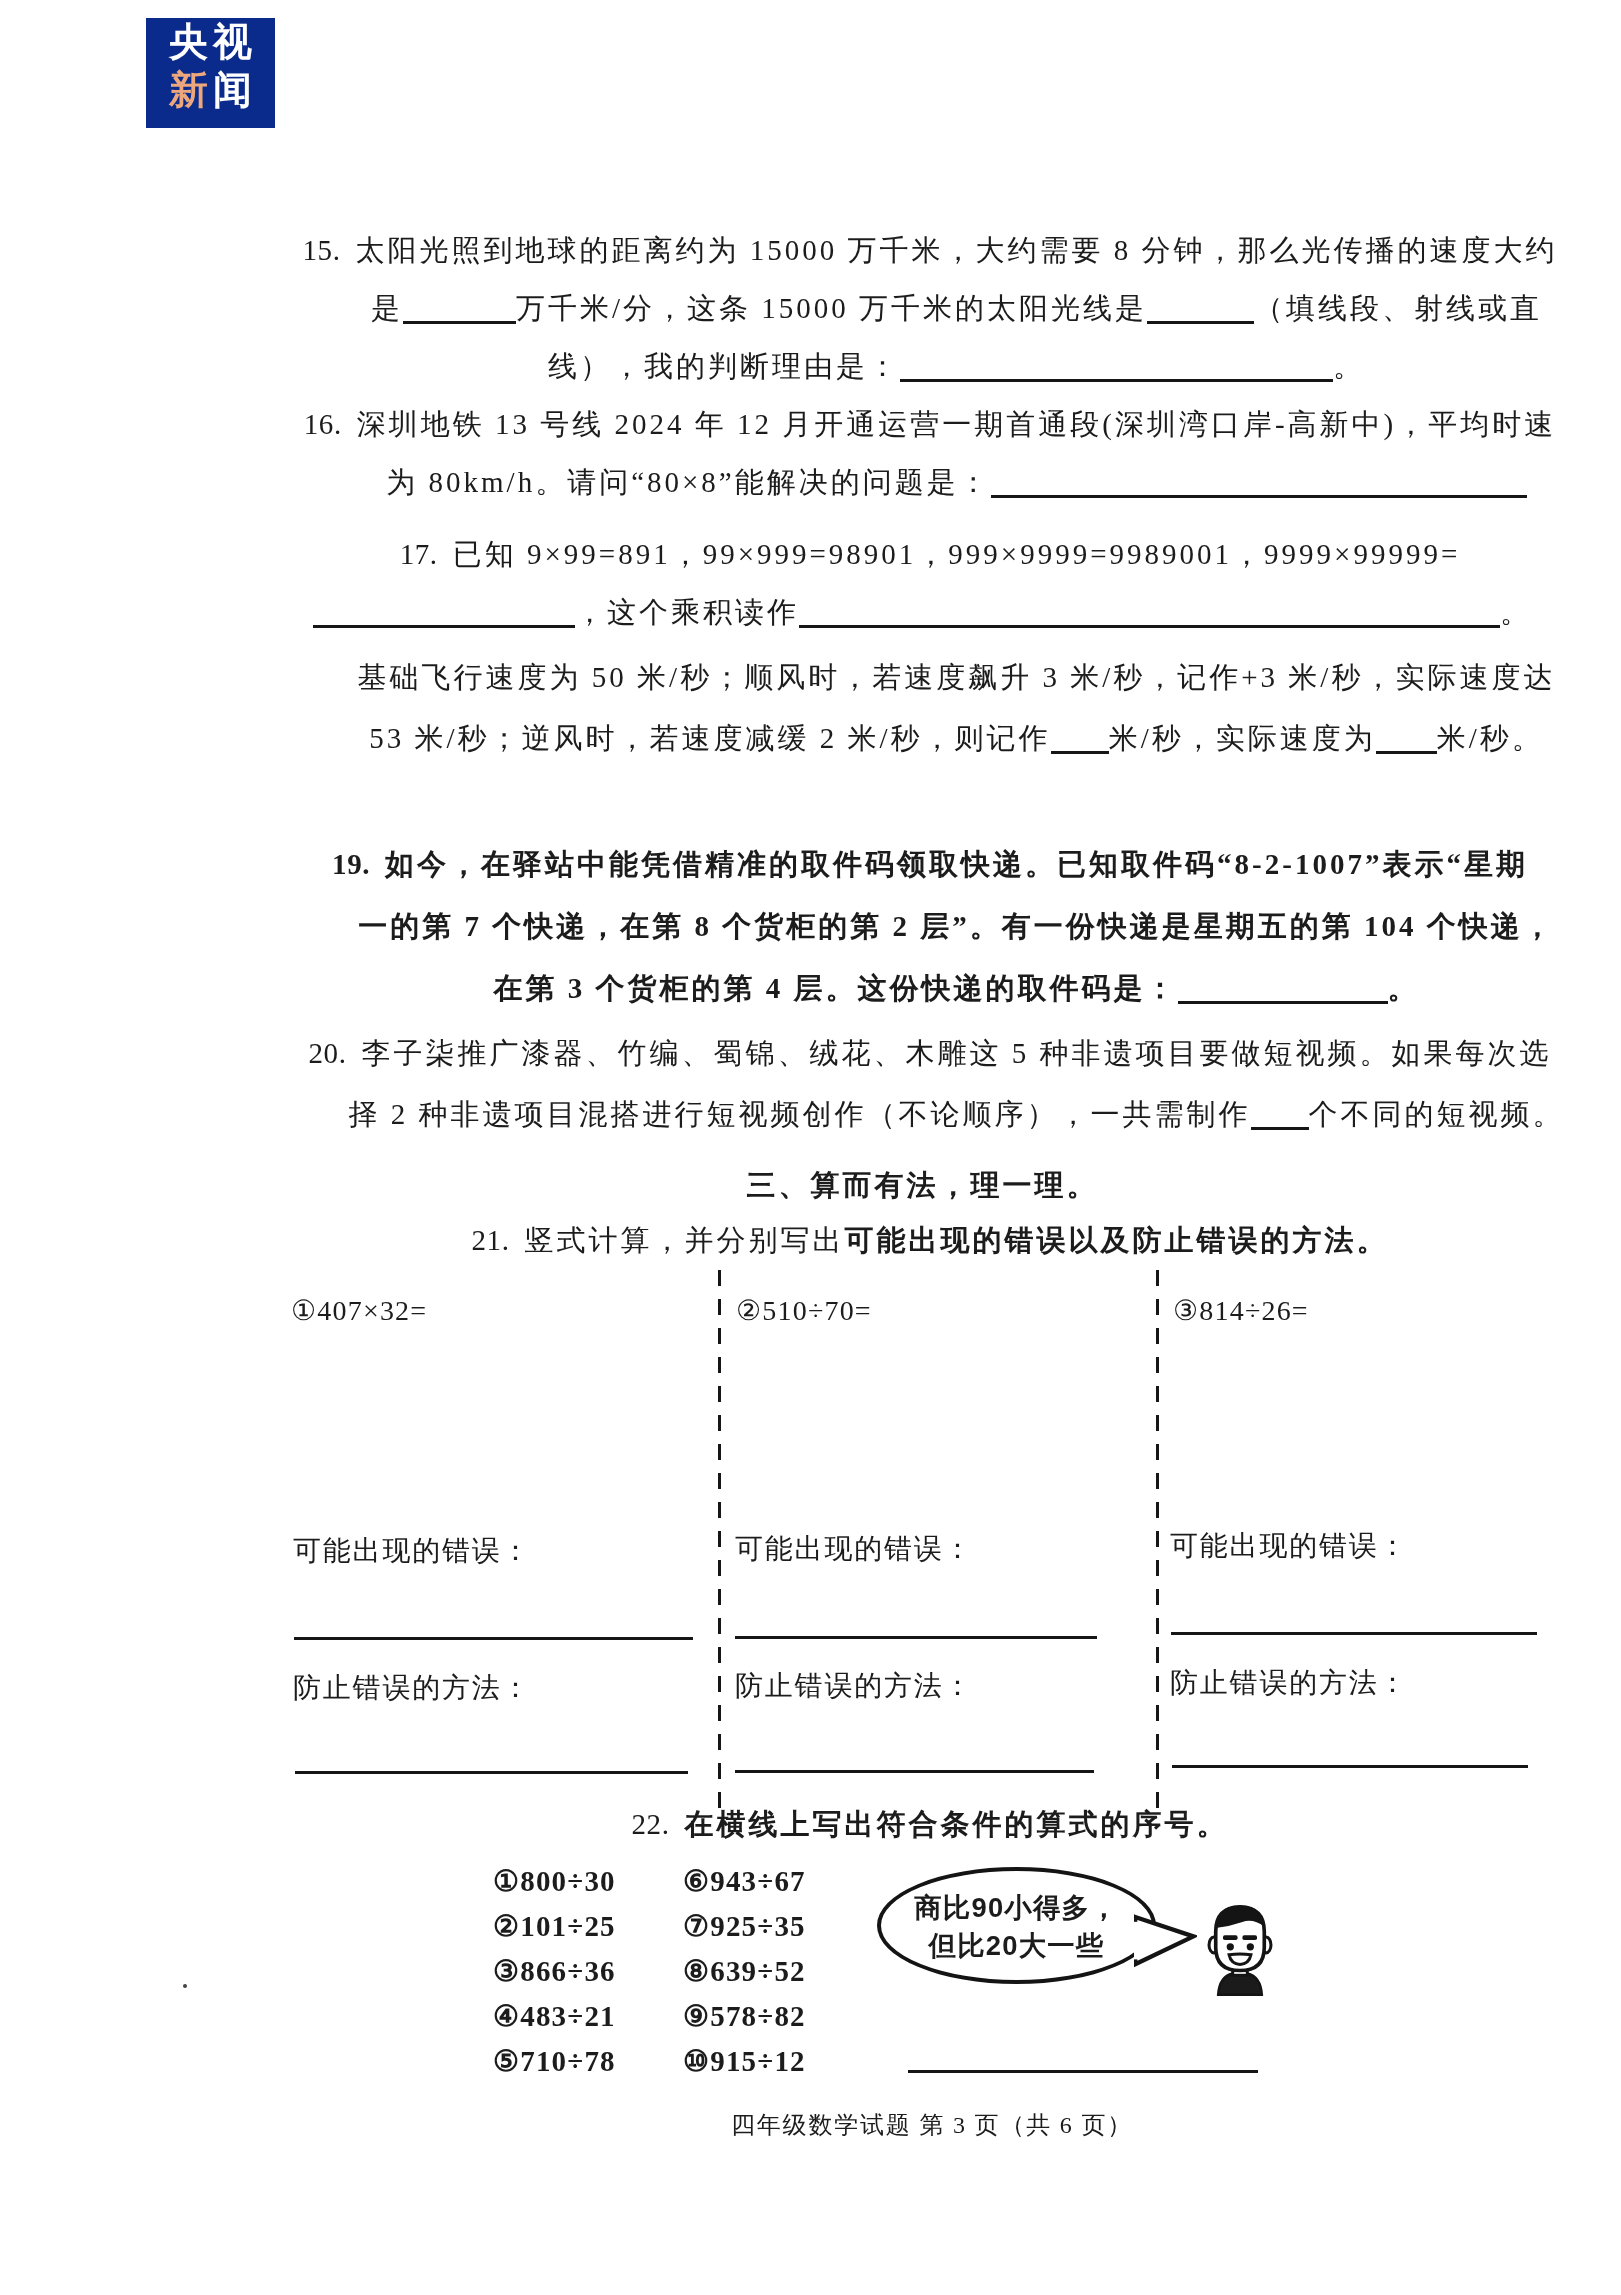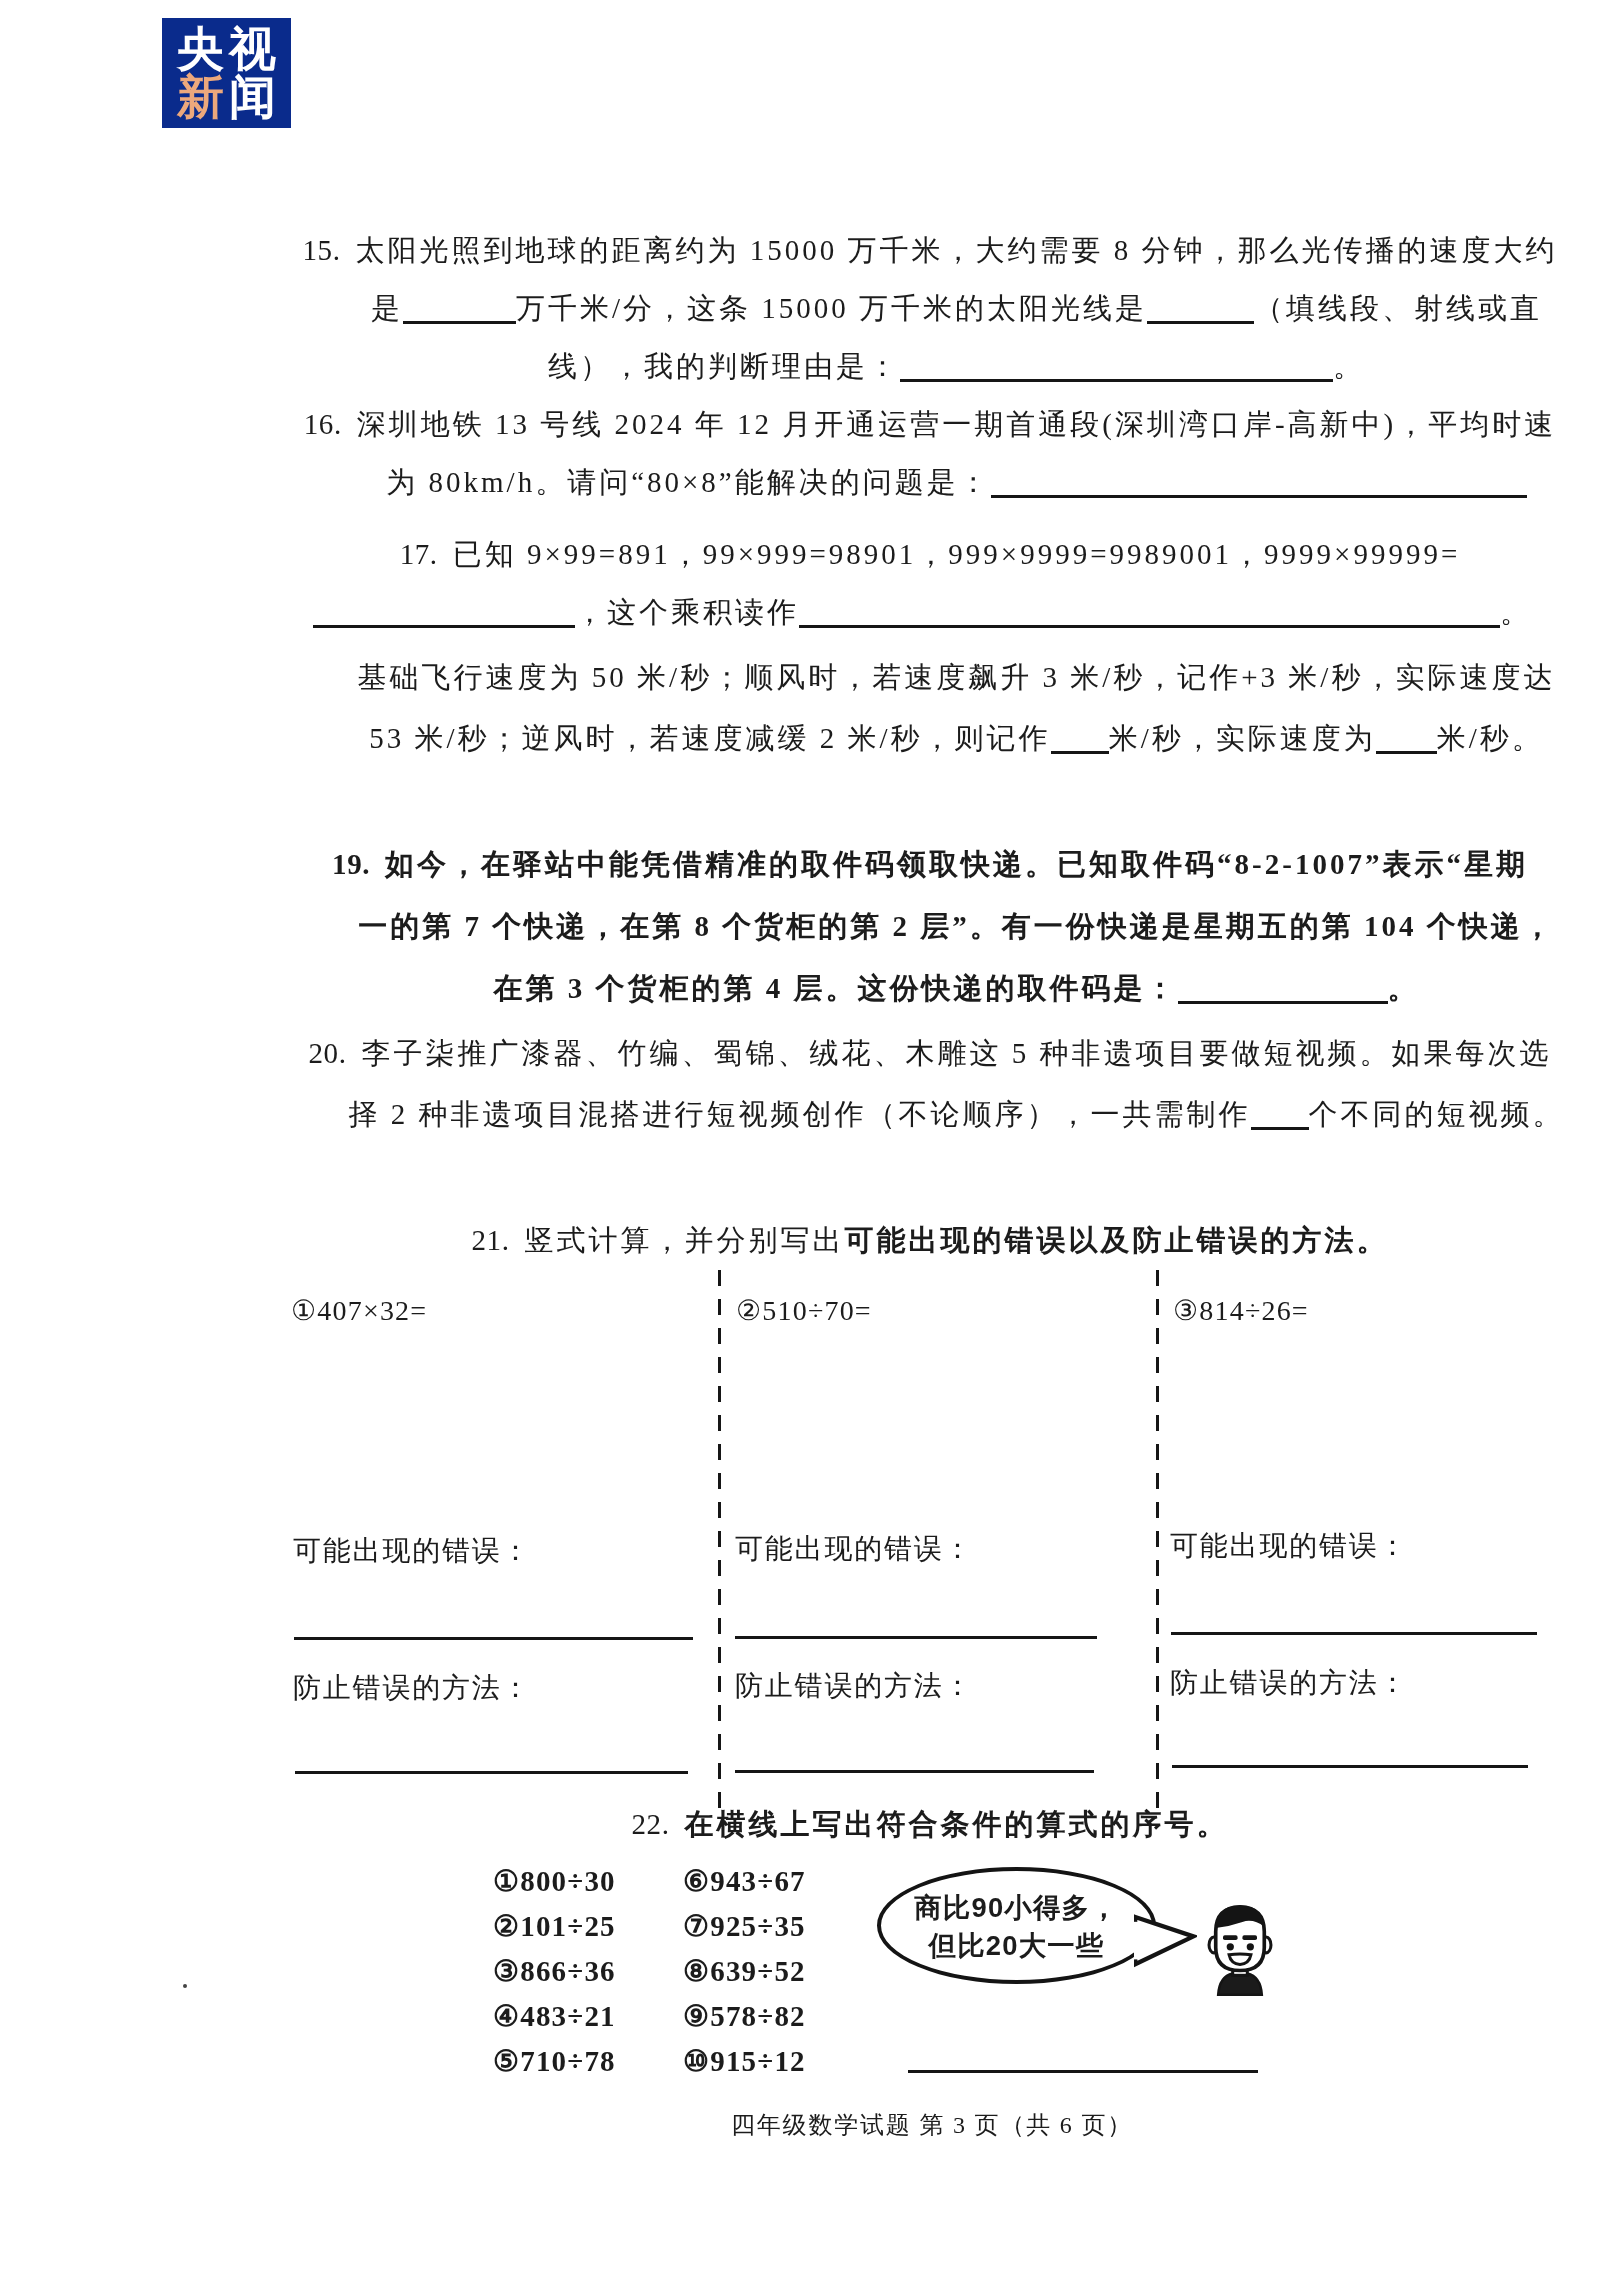--- a/index.html
+++ b/index.html
@@ -1,23 +1,23 @@
 <!DOCTYPE html>
 <html style="font-size:9.7px"><head>
 <meta charset="utf-8">
 <style>
   html,body{margin:0;padding:0;background:#ffffff;}
   .page{position:relative;width:1622px;height:2295px;background:#ffffff;overflow:hidden;
         font-family:"Liberation Serif","DejaVu Serif",serif;color:#1c1c1c;}
 
   
   .logo{position:absolute;left:146px;top:18.3px;width:129px;height:110px;background:#0A2B8C;
-        display:flex;flex-direction:column;align-items:center;justify-content:center;
+        display:flex;flex-direction:column;align-items:center;
         font-family:"Liberation Sans","DejaVu Sans",sans-serif;font-weight:900;
-        font-size:47px;line-height:48px;letter-spacing:4.9px;color:#ffffff;margin-left:16px;}
+        font-size:39px;line-height:48px;letter-spacing:4.9px;color:#ffffff;}
   .logo .row{white-space:nowrap;text-indent:4.9px;}
   .logo .accent{color:#ECA87C;}
 
   
   .q{position:absolute;left:280px;width:1285px;font-size:29px;letter-spacing:3px;text-align:center;}
   .q .ln{white-space:nowrap;line-height:58px;height:58px;}
   .lh100 .ln{line-height:61px;height:61px;}
   .lh102 .ln{line-height:62px;height:62px;font-weight:bold;}
   .qnum{display:inline-block;width:68px;letter-spacing:0.6px;}
   .ind{padding-left:68px;}
@@ -89,20 +89,23 @@
     <div class="ln"><span class="qnum">19.</span><span>如今，在驿站中能凭借精准的取件码领取快递。已知取件码“8-2-1007”表示“星期</span></div>
     <div class="ln ind"><span>一的第 7 个快递，在第 8 个货柜的第 2 层”。有一份快递是星期五的第 104 个快递，</span></div>
     <div class="ln ind"><span>在第 3 个货柜的第 4 层。这份快递的取件码是：</span><span class="blank w345"></span><span>。</span></div>
   </div>
 
   <div class="q lh100" style="top:1023px">
     <div class="ln"><span class="qnum">20.</span><span>李子柒推广漆器、竹编、蜀锦、绒花、木雕这 5 种非遗项目要做短视频。如果每次选</span></div>
     <div class="ln ind"><span>择 2 种非遗项目混搭进行短视频创作（不论顺序），一共需制作</span><span class="blank w95"></span><span>个不同的短视频。</span></div>
   </div>
 
+  <div class="q b" style="top:1156px">
+    <div class="ln"><span>三、算而有法，理一理。</span></div>
+  </div>
 
   <div class="q" style="top:1211px">
     <div class="ln"><span class="qnum">21.</span><span>竖式计算，并分别写出</span><span class="b">可能出现的错误以及防止错误的方法。</span></div>
   </div>
 
   <div class="worksheet">
     <div class="divider" style="left:462px"></div>
     <div class="divider" style="left:900px"></div>
 
     <div class="ws-eq" style="left:35px">①407×32=</div>

